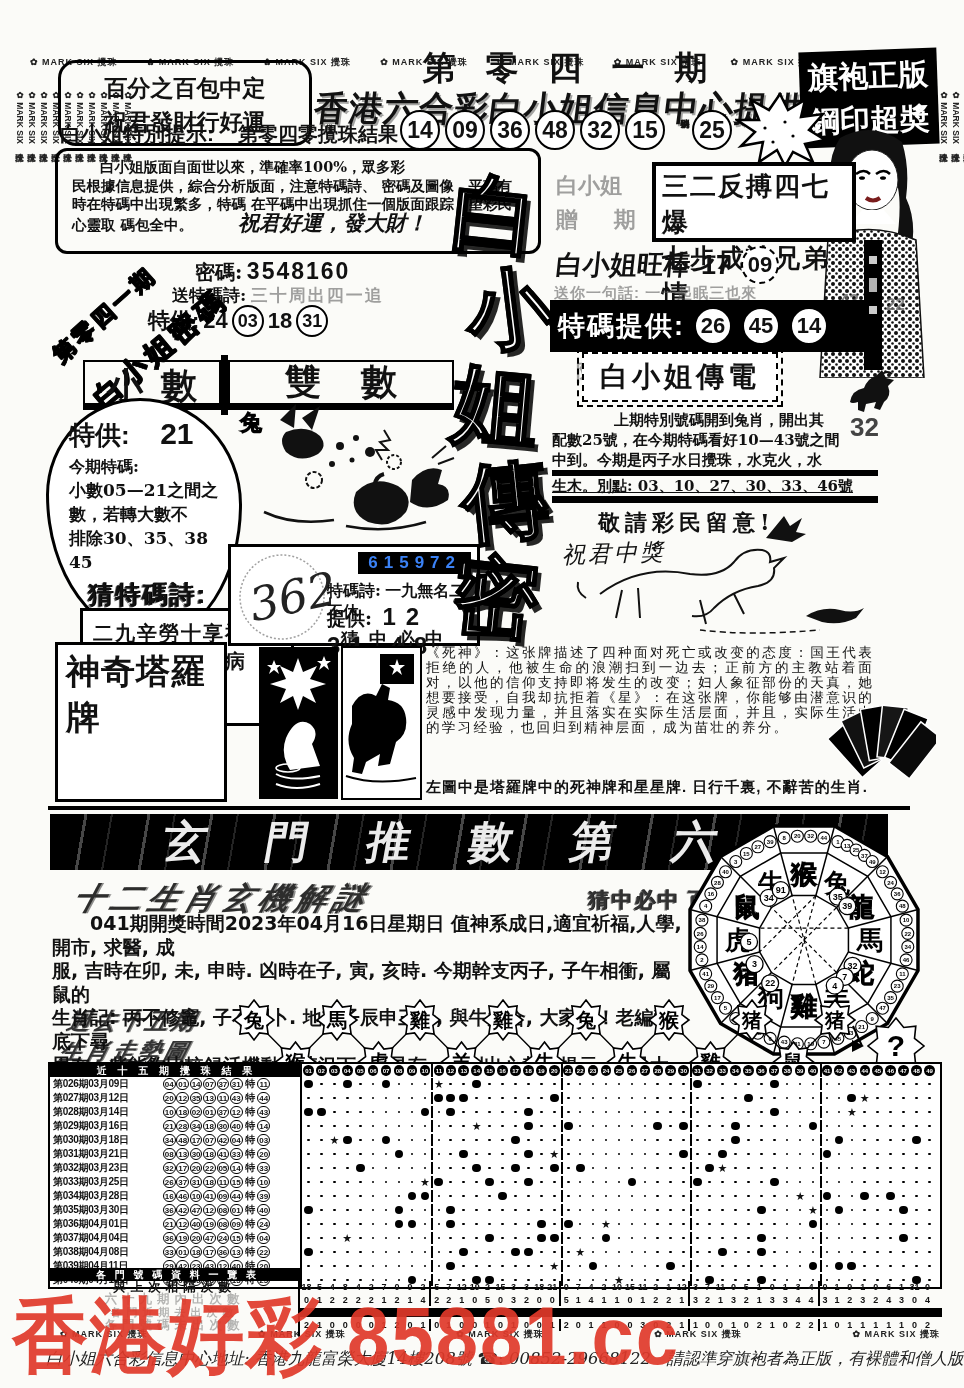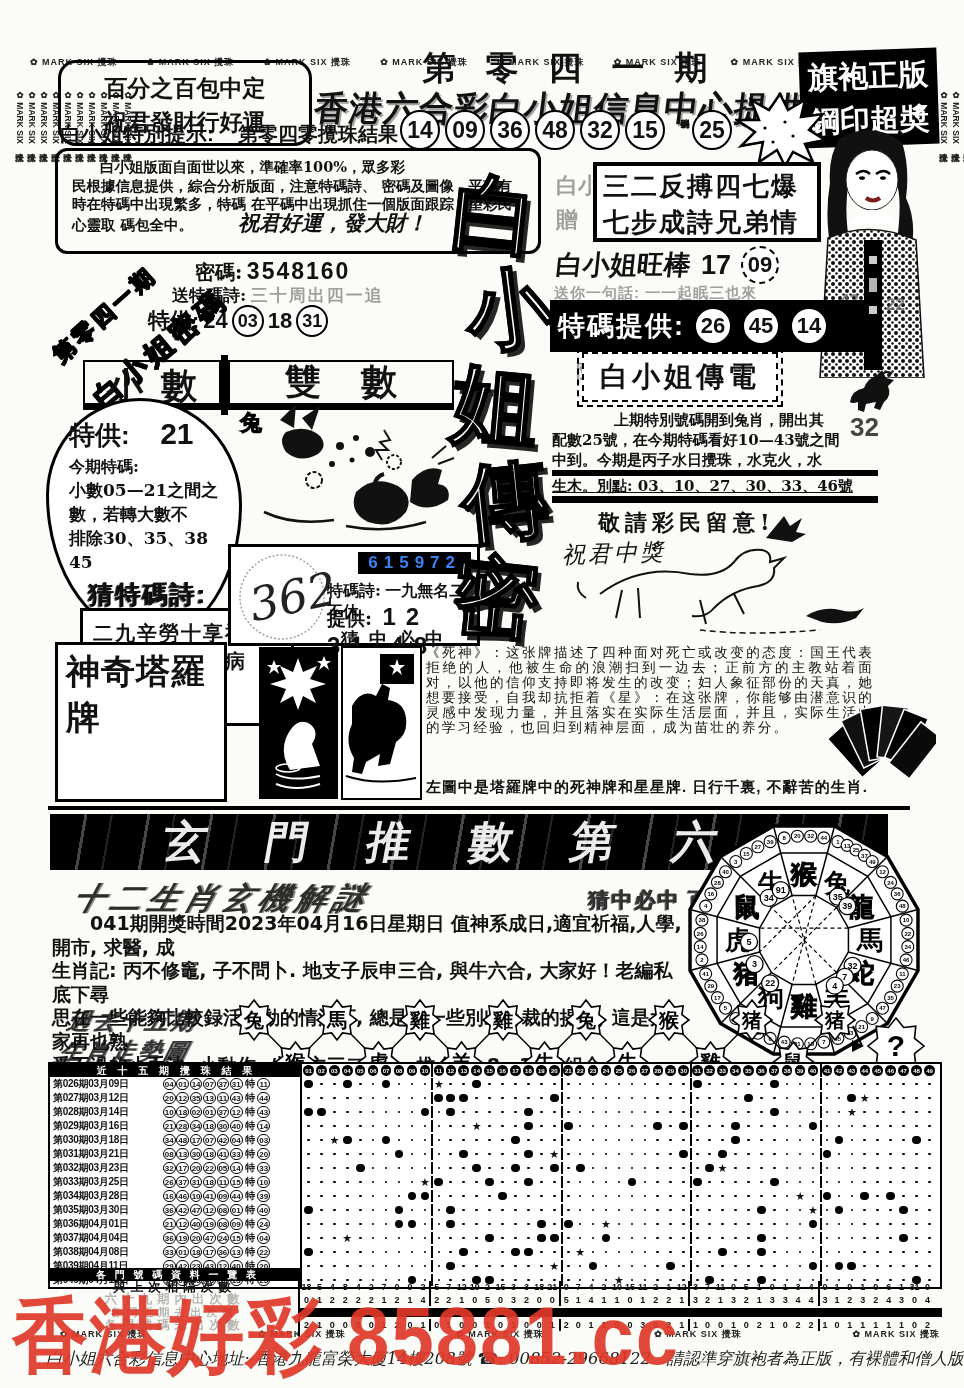--- a/index.html
+++ b/index.html
@@ -228,21 +228,21 @@
 <div class="abs b9 outl" style="left:452px;top:158px;font-size:86px;transform:rotate(6deg)">白</div>
 <div class="abs b9 outl" style="left:466px;top:252px;font-size:86px;transform:rotate(-7deg)">小</div>
 <div class="abs b9 outl" style="left:452px;top:348px;font-size:86px;transform:rotate(5deg)">姐</div>
 <div class="abs b9 outl" style="left:462px;top:444px;font-size:86px;transform:rotate(-6deg)">傳</div>
 <div class="abs b9 outl" style="left:452px;top:540px;font-size:86px;transform:rotate(6deg)">密</div>
 
 <div class="abs serif b faded" style="left:556px;top:168px;font-size:22px;line-height:34px">
   <span style="display:block">白小姐</span>
   <span style="display:block;letter-spacing:14px">贈 期</span>
 </div>
-<div class="abs" style="left:593px;top:162px;width:228px;height:80px;border:4px solid #000;padding:2px 6px;background:#fff">
+<div class="abs" style="left:652px;top:162px;width:204px;height:80px;border:4px solid #000;padding:2px 6px;background:#fff">
   <div class="b9" style="font-size:26px;line-height:36px;letter-spacing:2px">三二反搏四七爆</div>
   <div class="b9" style="font-size:26px;line-height:36px;letter-spacing:2px">七步成詩兄弟情</div>
 </div>
 <div class="abs" style="left:556px;top:246px;display:flex;align-items:center;gap:10px">
   <span class="serif b9" style="font-size:27px;transform:skewX(-6deg)">白小姐旺棒</span>
   <span class="b" style="font-size:27px">17</span>
   <span class="circ" style="width:38px;height:38px;font-size:22px;border-style:dashed">09</span>
 </div>
 <div class="abs b faded" style="left:554px;top:284px;font-size:15px;letter-spacing:1px">送你一句話: 一一起眠三也來</div>
 <div class="abs" style="left:550px;top:300px;width:314px;height:52px;background:#000;display:flex;align-items:center;padding:0 8px;gap:9px">
@@ -331,20 +331,21 @@
 <div class="abs" style="left:48px;top:806px;width:862px;height:4px;background:#000"></div>
 
 <div class="abs" style="left:50px;top:814px;width:838px;height:56px;background:#000;overflow:hidden;display:flex;align-items:center;justify-content:space-around;padding:0 30px">
   <div style="position:absolute;inset:0;background:repeating-linear-gradient(100deg,transparent 0 34px,rgba(255,255,255,.28) 34px 37px,transparent 37px 60px,rgba(255,255,255,.14) 60px 62px)"></div>
   <span class="b9" style="color:#fff;font-size:44px;letter-spacing:58px;white-space:nowrap;transform:skewX(-10deg);opacity:.92">玄門推數第六</span>
 </div>
 <div class="abs b9" style="left:74px;top:878px;font-size:31px;font-style:italic;transform:skewX(-16deg);letter-spacing:6px;text-shadow:2px 0 rgba(0,0,0,.5);opacity:.88">十二生肖玄機解謎</div>
 <div class="abs b9 distress" style="left:588px;top:886px;font-size:21px;opacity:.85">猜中必中 百發百中</div>
 <div class="abs" style="left:52px;top:912px;width:632px;font-size:19px;line-height:23.6px;font-weight:600;font-family:'DejaVu Sans',sans-serif">
   <span style="display:block;text-indent:38px">041期開獎時間2023年04月16日星期日 值神系成日,適宜祈福,人學, 開市, 求醫, 成</span>
+  <span style="display:block">服, 吉時在卯, 未, 申時. 凶時在子, 寅, 亥時. 今期幹支丙子, 子午相衝, 屬鼠的</span>
   <span style="display:block">生肖記: 丙不修竈, 子不問卜. 地支子辰申三合, 與牛六合, 大家好！老編私底下尋</span>
   <span style="display:block">思在一些能夠比較録活機動的情況下, 總是有一些別出心裁的提示, 這是大家再也熟</span>
   <span style="display:block">悉不過的小手法, 小動作. 生肖主三二取合, 推介3、8、1、5組合.</span>
 </div>
 
 <svg class="abs" id="wheel-svg" style="left:676px;top:818px" width="256" height="248" viewBox="0 0 256 248">
     <polygon points="158.54064732209744,8.020752497889944 211.4386001800126,38.561399819987386 241.97924750211007,91.45935267790256 241.97924750211007,152.54064732209747 211.4386001800126,205.4386001800126 158.54064732209747,235.97924750211004 97.4593526779026,235.97924750211007 44.5613998199874,205.43860018001263 14.020752497889944,152.54064732209744 14.020752497889958,91.4593526779025 44.56139981998737,38.561399819987415 97.45935267790256,8.020752497889944" fill="#fff" stroke="#000" stroke-width="3.5"></polygon>
     <polygon points="151.29371405922686,35.06667563398385 191.63961030678928,58.36038969321072 214.93332436601617,98.70628594077314 214.93332436601617,145.2937140592269 191.63961030678928,185.63961030678928 151.2937140592269,208.93332436601614 104.70628594077317,208.93332436601617 64.36038969321072,185.63961030678928 41.06667563398385,145.29371405922686 41.06667563398386,98.7062859407731 64.3603896932107,58.36038969321074 104.70628594077314,35.06667563398385" fill="none" stroke="#000" stroke-width="1.5"></polygon>
     <polygon points="139.90567607471596,77.56741199070285 160.5269119345812,89.4730880654188 172.43258800929715,110.09432392528404 172.43258800929715,133.90567607471596 160.5269119345812,154.5269119345812 139.90567607471596,166.43258800929715 116.09432392528406,166.43258800929715 95.4730880654188,154.5269119345812 83.56741199070285,133.90567607471596 83.56741199070287,110.09432392528403 95.4730880654188,89.47308806541882 116.09432392528404,77.56741199070285" fill="none" stroke="#000" stroke-width="1.5"></polygon>
     <line x1="158.54064732209744" y1="8.020752497889944" x2="139.90567607471596" y2="77.56741199070285" stroke="#000" stroke-width="1.5"></line>

